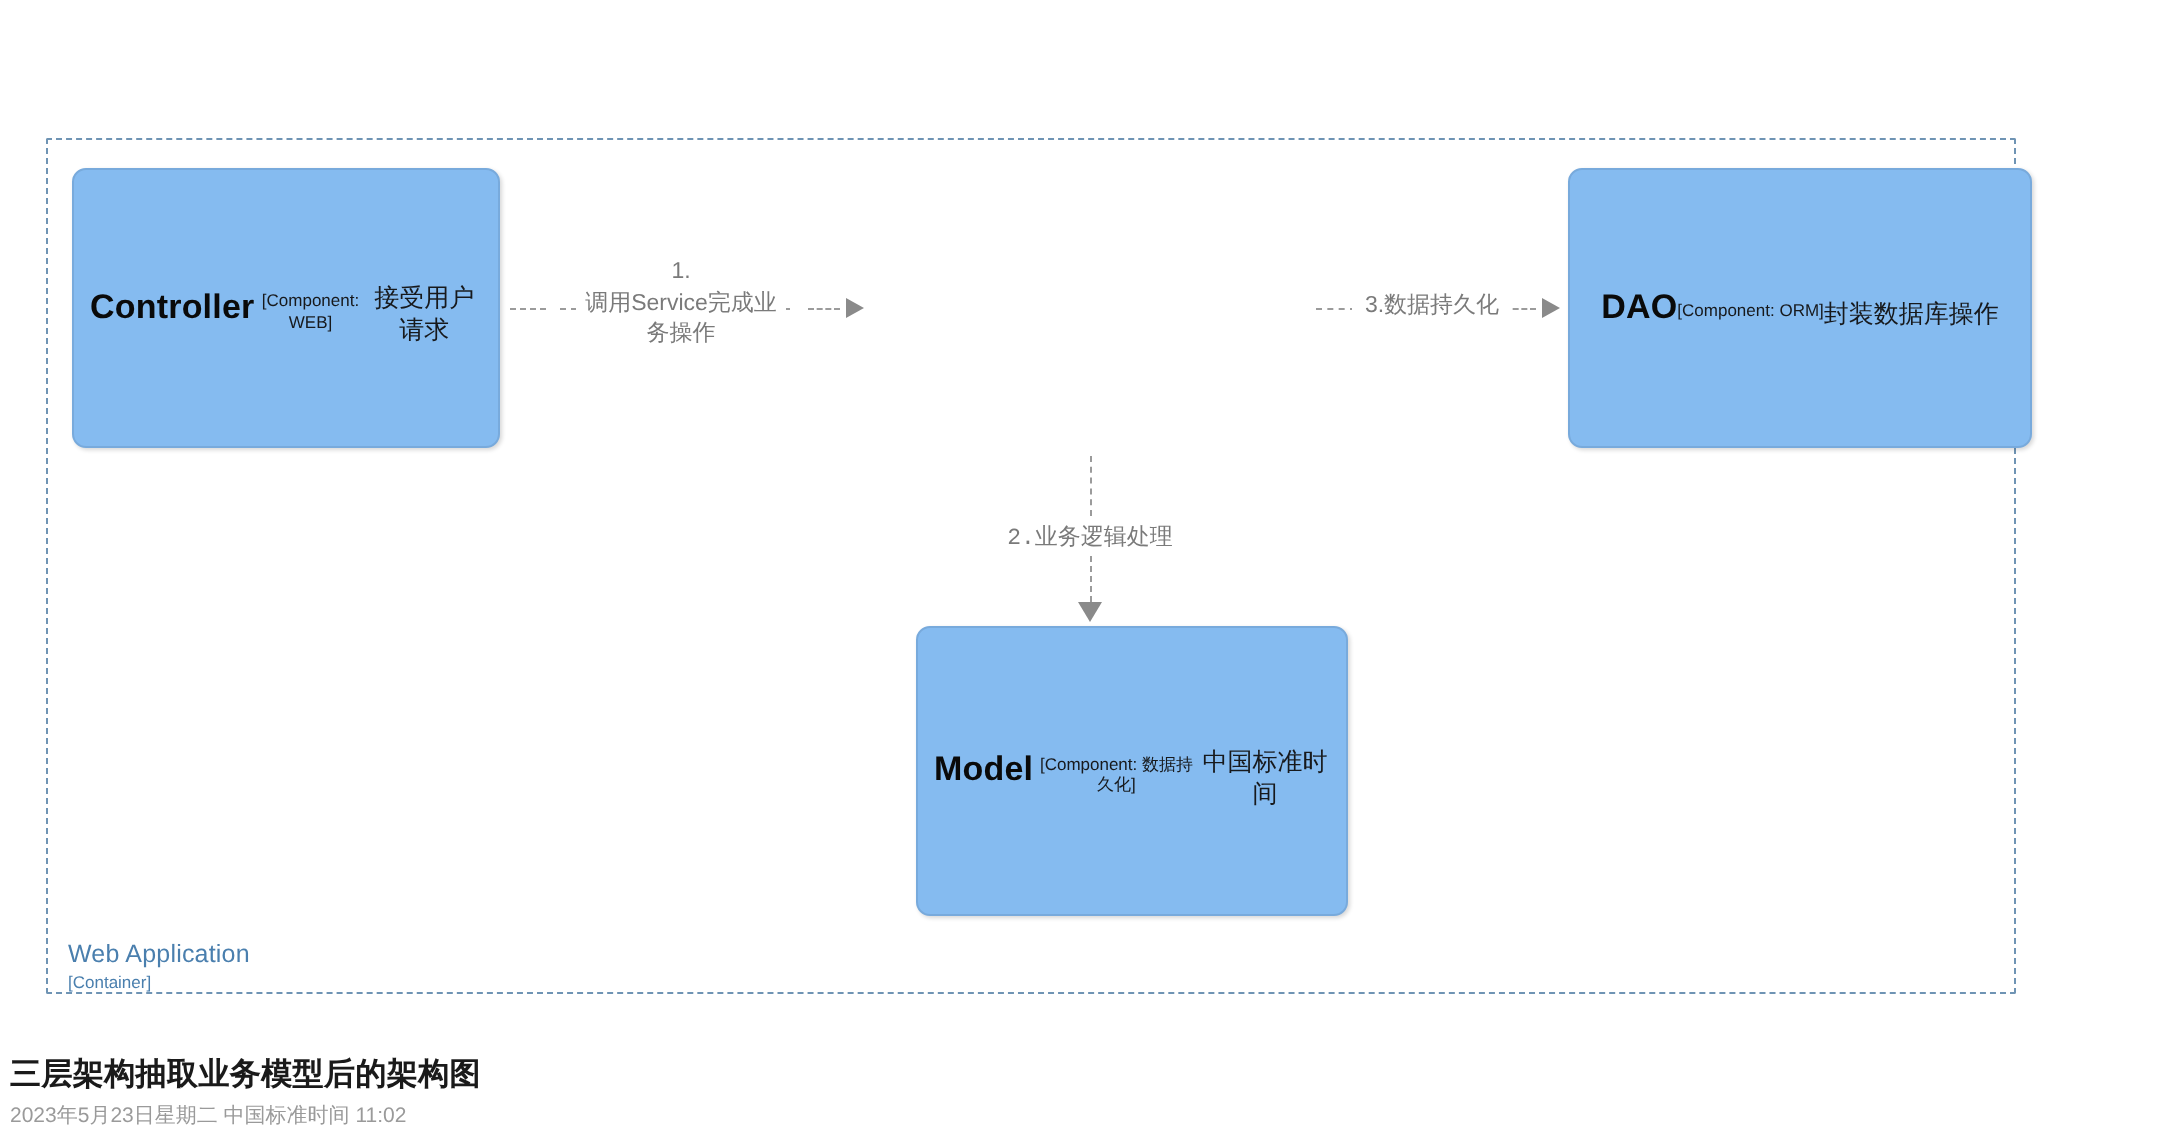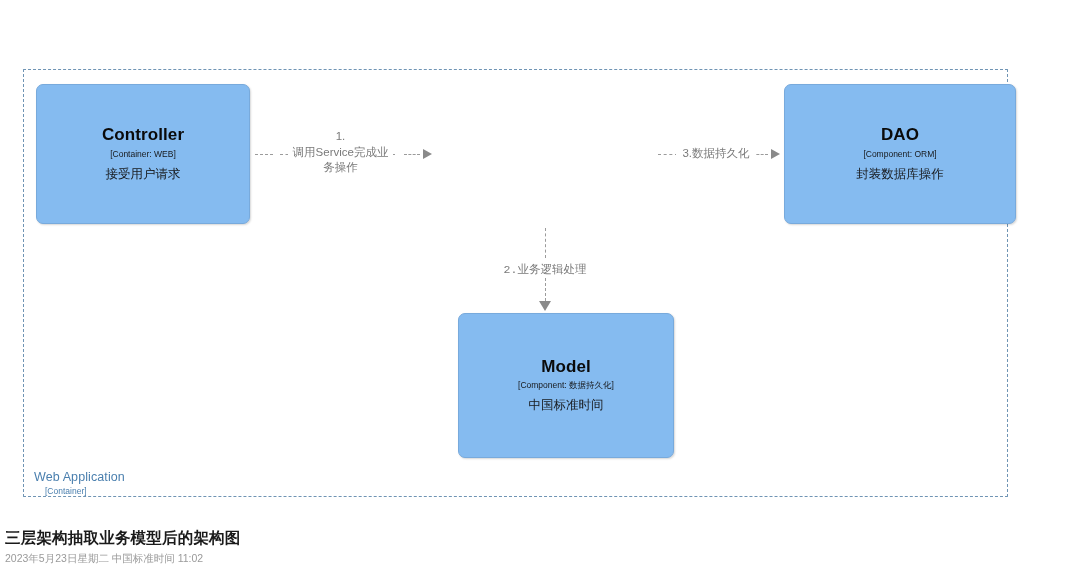--- a/index.html
+++ b/index.html
@@ -38,32 +38,31 @@
     color: #4a7fae;
     font-weight: 400;
     letter-spacing: .1px;
   }
   .container-label .cl-type {
     display: block;
     font-size: 8.5px;
     color: #4a7fae;
     font-weight: 400;
     margin-top: 1px;
-    margin-left: 11px;
   }
 
   
   .node {
     position: absolute;
     background: #85bbf0;
     border: 1px solid #78aadc;
     border-radius: 7px;
     box-shadow: 1px 1px 2px rgba(0,0,0,0.16);
     display: flex;
-    flex-direction: column;
+    flex-direction: row;
     align-items: center;
     justify-content: center;
     text-align: center;
     padding: 0 8px;
   }
   .node .n-title {
     font-size: 17px;
     font-weight: bold;
     color: #0a0a0a;
     line-height: 1.2;
@@ -200,21 +199,21 @@
 
   <div class="rel">
     <div class="rel-line-v" id="rel3-line-a"></div>
     <div class="rel-line-v" id="rel3-line-b"></div>
     <div class="arrow-down" id="rel3-arrow"></div>
     <div class="rel-label" id="rel3-label">2.业务逻辑处理</div>
   </div>
 
   <div class="node" id="node-controller">
     <span class="n-title">Controller</span>
-    <span class="n-tech">[Container: WEB]</span>
+    <span class="n-tech">[Component: WEB]</span>
     <span class="n-desc">接受用户请求</span>
   </div>
 
 
   <div class="node" id="node-dao">
     <span class="n-title">DAO</span>
     <span class="n-tech">[Component: ORM]</span>
     <span class="n-desc">封装数据库操作</span>
   </div>
 

